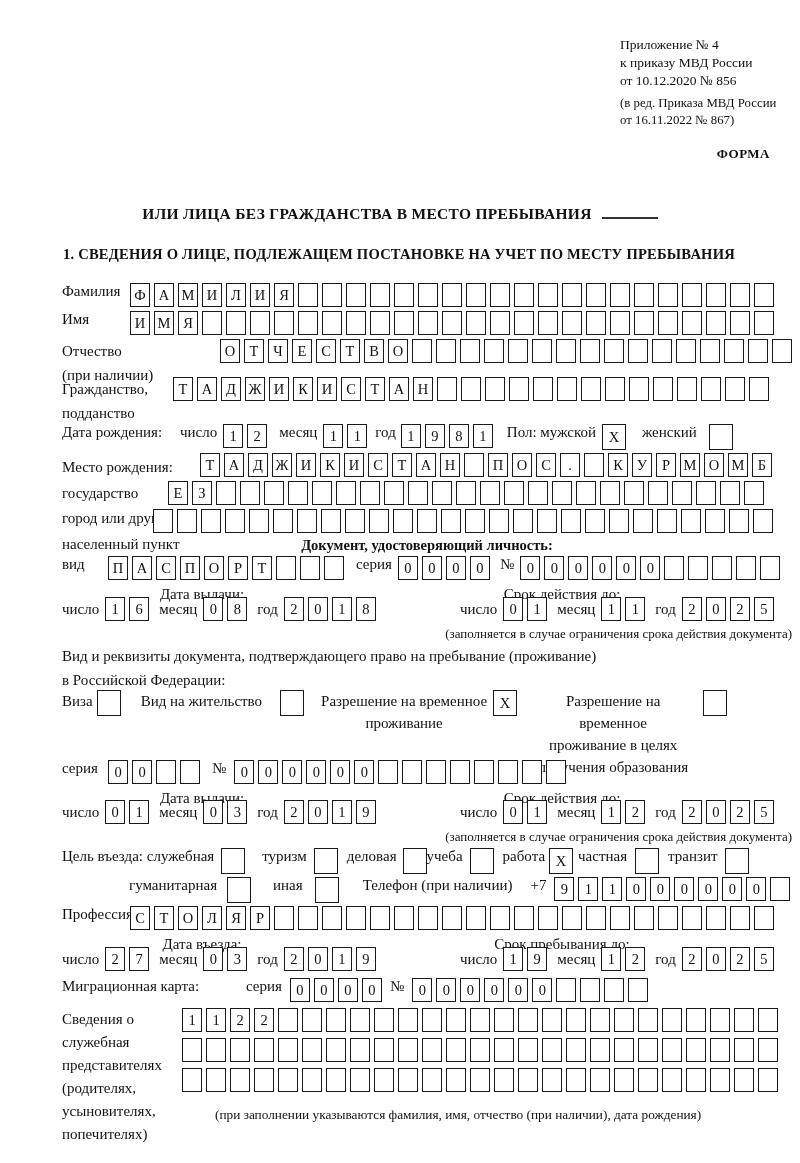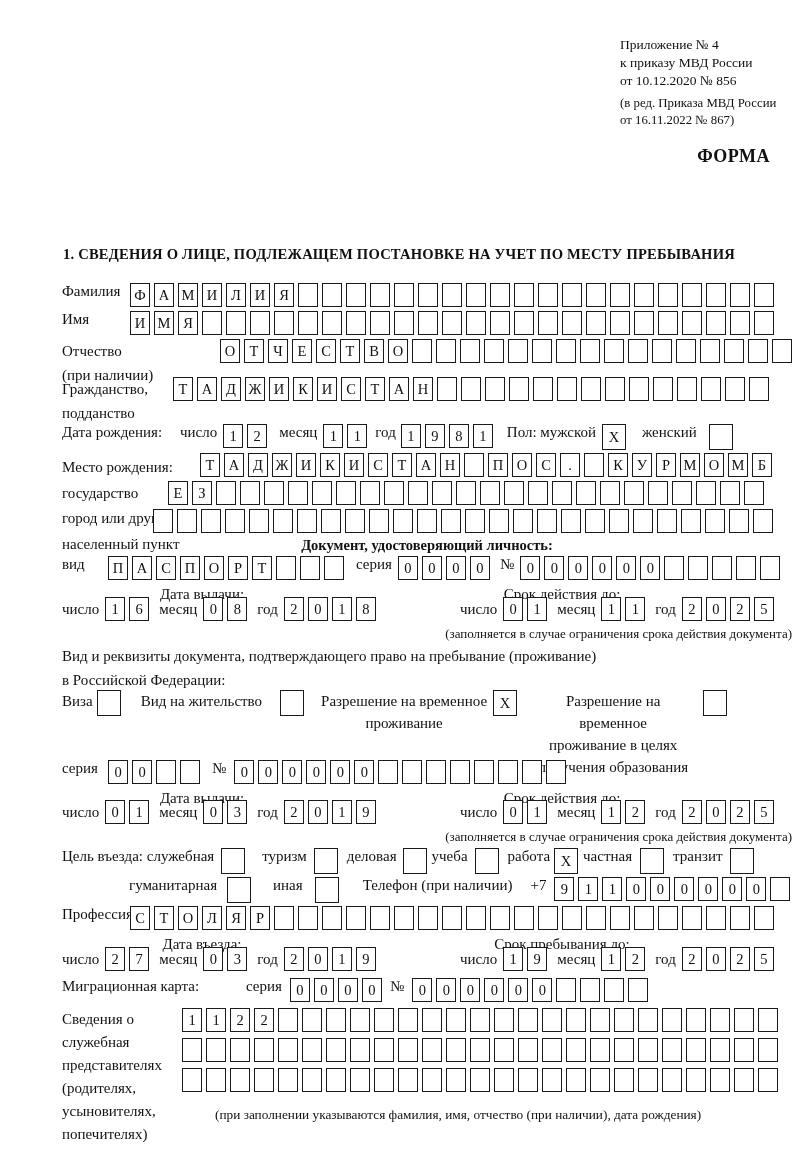--- a/index.html
+++ b/index.html
@@ -2,21 +2,21 @@
 <html><head>
 <meta charset="utf-8">
 <style>
   * { box-sizing: border-box; }
   html,body { margin:0; padding:0; background:#ffffff; }
   body { width:800px; height:1163px; font-family:"Liberation Serif","DejaVu Serif",serif; color:#111; }
   .page { position:relative; width:800px; height:1163px; overflow:hidden; background:#fff; }
 
   .appendix { position:absolute; left:620px; top:36px; width:175px; font-size:13.5px; line-height:18px; }
   .appendix .rev { margin-top:5px; font-size:12.8px; line-height:17px; }
-  .forma { position:absolute; left:620px; top:146px; width:150px; text-align:right; font-weight:bold; font-size:18px; letter-spacing:0.5px; }
+  .forma { position:absolute; left:620px; top:146px; width:150px; text-align:right; font-weight:bold; font-size:13px; letter-spacing:0.5px; }
 
   .title1 { position:absolute; left:0; top:180px; width:800px; text-align:center; font-weight:bold; font-size:15.5px; letter-spacing:0.3px; }
   .title2 { position:absolute; left:0; top:205px; width:800px; text-align:center; font-weight:bold; font-size:15.5px; letter-spacing:0.3px; }
   .uline { display:inline-block; width:56px; height:13px; border-bottom:2.5px solid #333; margin-left:10px; }
 
   .sec1 { position:absolute; left:63px; top:246px; width:730px; font-weight:bold; font-size:14.6px; letter-spacing:0.2px; }
 
   .row { position:absolute; left:62px; width:730px; display:flex; align-items:flex-start; font-size:15px; }
   .cells { display:flex; gap:4px; }
   .cell { width:20px; height:24px; border:1.6px solid #1a1a1a; display:flex; align-items:center; justify-content:center;
@@ -43,20 +43,23 @@
     <div>Приложение № 4</div>
     <div>к приказу МВД России</div>
     <div>от 10.12.2020 № 856</div>
     <div class="rev">
       <div>(в ред. Приказа МВД России</div>
       <div>от 16.11.2022 № 867)</div>
     </div>
   </div>
   <div class="forma">ФОРМА</div>
 
+  <div class="title2">
+    <span>ИЛИ ЛИЦА БЕЗ ГРАЖДАНСТВА В МЕСТО ПРЕБЫВАНИЯ</span><span class="uline"></span>
+  </div>
 
   <div class="sec1">1. СВЕДЕНИЯ О ЛИЦЕ, ПОДЛЕЖАЩЕМ ПОСТАНОВКЕ НА УЧЕТ ПО МЕСТУ ПРЕБЫВАНИЯ</div>
 
   <div class="row" style="top:283px">
     <span class="lbl w68">Фамилия</span>
     <span class="cells">
         <span class="cell">Ф</span>
         <span class="cell">А</span>
         <span class="cell">М</span>
         <span class="cell">И</span>
@@ -502,21 +505,21 @@
         <span class="cell"></span>
       </span>
     <span class="lbl" style="margin-left:17px">туризм</span>
     <span class="cells cbrow" style="margin-left:7px">
         <span class="cell"></span>
       </span>
     <span class="lbl" style="margin-left:9px">деловая</span>
     <span class="cells cbrow" style="margin-left:6px">
         <span class="cell"></span>
       </span>
-    <span class="lbl" style="margin-left:5px">учеба</span>
+    <span class="lbl" style="margin-left:0">учеба</span>
     <span class="cells cbrow" style="margin-left:7px">
         <span class="cell"></span>
       </span>
     <span class="lbl" style="margin-left:9px">работа</span>
     <span class="cells cbrow" style="margin-left:4px">
         <span class="cell">X</span>
       </span>
     <span class="lbl" style="margin-left:5px">частная</span>
     <span class="cells cbrow" style="margin-left:8px">
         <span class="cell"></span>

